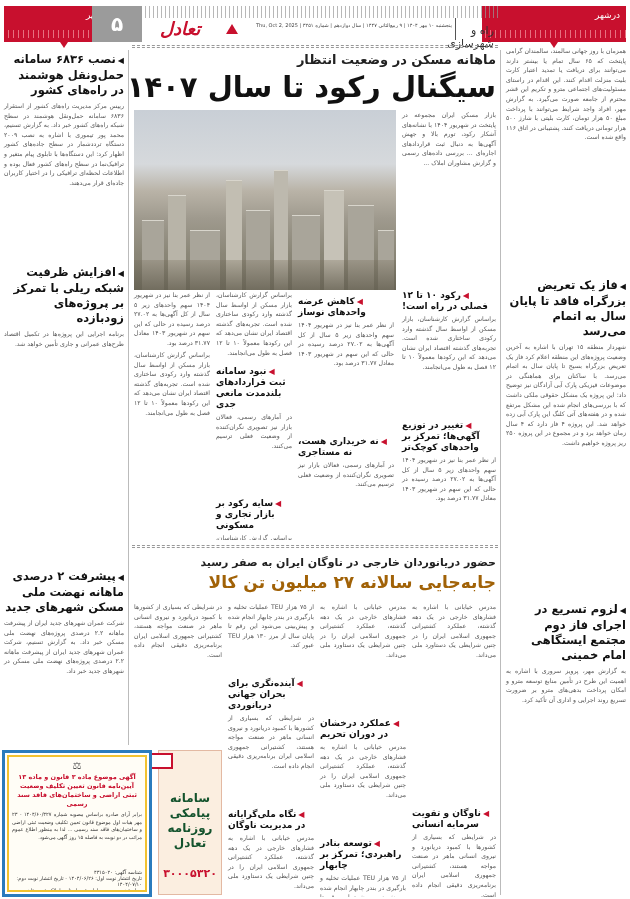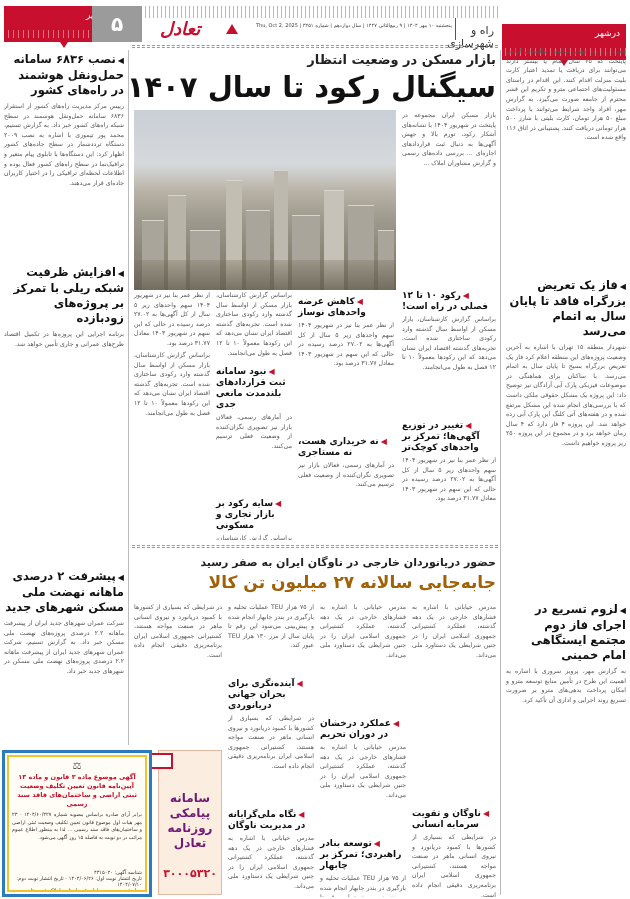--- a/index.html
+++ b/index.html
@@ -15,21 +15,21 @@
 .sub{font-weight:bold;font-size:9px;color:#111;margin:6px 2px 2px;text-align:left;line-height:11px}
 .sub .rb{color:#c8102e;font-size:8px;margin-left:2px}
 .vline{position:absolute;width:1px;background:#bbb}
 .dash{position:absolute;height:3px;border-top:1px dashed #999;border-bottom:1px dashed #999}
 .photo{position:absolute;overflow:hidden;background:linear-gradient(180deg,#c9cfd6 0%,#d6d9dc 30%,#b9b3a7 45%,#9f9a8e 60%,#8a8677 80%,#7c7a6e 100%)}
 .bld{position:absolute;bottom:0;background:#a9a59a;border-top:1px solid #d8d5cc}
 </style>
 </head>
 <body>
 
-<div class="abs" style="right:4px;top:24px;width:124px">
+<div class="abs" style="right:4px;top:6px;width:144px">
   <div class="redband"><span>درشهر</span><div class="ruler"></div><div class="tri"></div></div>
 </div>
 <div class="abs" style="left:4px;top:6px;width:120px">
   <div class="redband"><span>ایرانشهر</span><div class="ruler"></div><div class="tri"></div></div>
 </div>
 
 <div class="abs" style="left:92px;top:6px;width:50px;height:36px;background:#9b9b9b;color:#fff;font-size:20px;font-weight:bold;text-align:center;line-height:36px">۵</div>
 <div class="abs" style="left:142px;right:132px;top:6px;height:12px;background:repeating-linear-gradient(to left,#999 0 1px,transparent 1px 4px);opacity:.7"></div>
 <div class="abs" style="left:160px;top:18px;font-family:'DejaVu Serif',serif;font-style:italic;font-size:18px;color:#c8102e;font-weight:bold">تعادل</div>
 <div class="abs" style="left:226px;top:24px;width:0;height:0;border-left:6px solid transparent;border-right:6px solid transparent;border-bottom:10px solid #c8102e"></div>
@@ -51,21 +51,21 @@
 
 <div class="col" style="left:0;top:46px;width:128px;height:695px">
   <div class="sidehead"><span class="bul">◀</span><span>نصب ۶۸۳۶ سامانه حمل‌ونقل هوشمند در راه‌های کشور</span></div>
   <div class="txt" style="height:150px;overflow:hidden">رییس مرکز مدیریت راه‌های کشور از استقرار ۶۸۳۶ سامانه حمل‌ونقل هوشمند در سطح شبکه راه‌های کشور خبر داد. به گزارش تسنیم، محمد پور تیموری با اشاره به نصب ۲۰۰۹ دستگاه تردد‌شمار در سطح جاده‌های کشور اظهار کرد: این دستگاه‌ها با تابلوی پیام متغیر و ترافیک‌نما در سطح راه‌های کشور فعال بوده و اطلاعات لحظه‌ای ترافیکی را در اختیار کاربران جاده‌ای قرار می‌دهند.</div>
   <div class="sidehead" style="margin-top:14px"><span class="bul">◀</span><span>افزایش ظرفیت شبکه ریلی با تمرکز بر پروژه‌های زودبازده</span></div>
   <div class="txt" style="height:230px;overflow:hidden">برنامه اجرایی این پروژه‌ها در تکمیل اقتصاد طرح‌های عمرانی و جاری تأمین خواهد شد.</div>
   <div class="sidehead" style="margin-top:10px"><span class="bul">◀</span><span>پیشرفت ۲ درصدی ماهانه نهضت ملی مسکن شهرهای جدید</span></div>
   <div class="txt">شرکت عمران شهرهای جدید ایران از پیشرفت ماهانه ۲.۲ درصدی پروژه‌های نهضت ملی مسکن خبر داد. به گزارش تسنیم، شرکت عمران شهرهای جدید ایران از پیشرفت ماهانه ۲.۲ درصدی پروژه‌های نهضت ملی مسکن در شهرهای جدید خبر داد.</div>
 </div>
 
-<div class="abs" style="right:134px;top:52px;font-size:13px;font-weight:bold;color:#222">بازار مسکن در وضعیت انتظار</div>
+<div class="abs" style="right:134px;top:52px;font-size:13px;font-weight:bold;color:#222">ماهانه مسکن در وضعیت انتظار</div>
 <div class="abs" style="right:134px;top:70px;font-size:29px;font-weight:bold;color:#111;white-space:nowrap">سیگنال رکود تا سال ۱۴۰۷</div>
 
 <div class="photo" style="left:134px;top:110px;width:262px;height:180px">
   <div class="bld" style="left:8px;width:22px;height:70px"></div>
   <div class="bld" style="left:34px;width:18px;height:95px;background:#b8b4a8"></div>
   <div class="bld" style="left:56px;width:30px;height:60px"></div>
   <div class="bld" style="left:92px;width:16px;height:110px;background:#c2beb2"></div>
   <div class="bld" style="left:112px;width:24px;height:80px"></div>
   <div class="bld" style="left:140px;width:14px;height:120px;background:#bdb9ae"></div>
   <div class="bld" style="left:158px;width:28px;height:75px"></div>
@@ -129,21 +129,21 @@
   <div class="txt" style="padding:0 2px;height:90px;overflow:hidden">در شرایطی که بسیاری از کشورها با کمبود دریانورد و نیروی انسانی ماهر در صنعت مواجه هستند، کشتیرانی جمهوری اسلامی ایران برنامه‌ریزی دقیقی انجام داده است.</div>
   <div class="sub"><span class="rb">◀</span><span>نگاه ملی‌گرایانه در مدیریت ناوگان</span></div>
   <div class="txt" style="padding:0 2px">مدرس خیابانی با اشاره به فشارهای خارجی در یک دهه گذشته، عملکرد کشتیرانی جمهوری اسلامی ایران را در چنین شرایطی یک دستاورد ملی می‌داند.</div>
 </div>
 <div class="col" style="left:132px;top:602px;width:92px;height:140px">
   <div class="txt" style="padding:0 2px">در شرایطی که بسیاری از کشورها با کمبود دریانورد و نیروی انسانی ماهر در صنعت مواجه هستند، کشتیرانی جمهوری اسلامی ایران برنامه‌ریزی دقیقی انجام داده است.</div>
 </div>
 
 <div class="abs" style="left:158px;top:750px;width:64px;height:145px;background:#fbeee0;border:1px solid #e3b9a3;text-align:center">
   <div style="position:absolute;left:-10px;top:2px;width:24px;height:16px;border:2px solid #c8102e;background:#fff"></div>
-  <div style="margin-top:40px;color:#701a75;font-weight:bold;font-size:12px;line-height:15px">
+  <div style="margin-top:40px;color:#14532d;font-weight:bold;font-size:12px;line-height:15px">
     <div>سامانه</div>
     <div>پیامکی</div>
     <div>روزنامه</div>
     <div>تعادل</div>
   </div>
   <div style="margin-top:16px;color:#c8102e;font-weight:bold;font-size:11px">۳۰۰۰۵۳۲۰</div>
 </div>
 
 <div class="abs" style="left:2px;top:750px;width:150px;height:147px;border:3px solid #2b7bbd;padding:2px">
   <div style="border:2px solid #f2c230;height:100%;padding:3px;overflow:hidden;background:#fffdf6">

